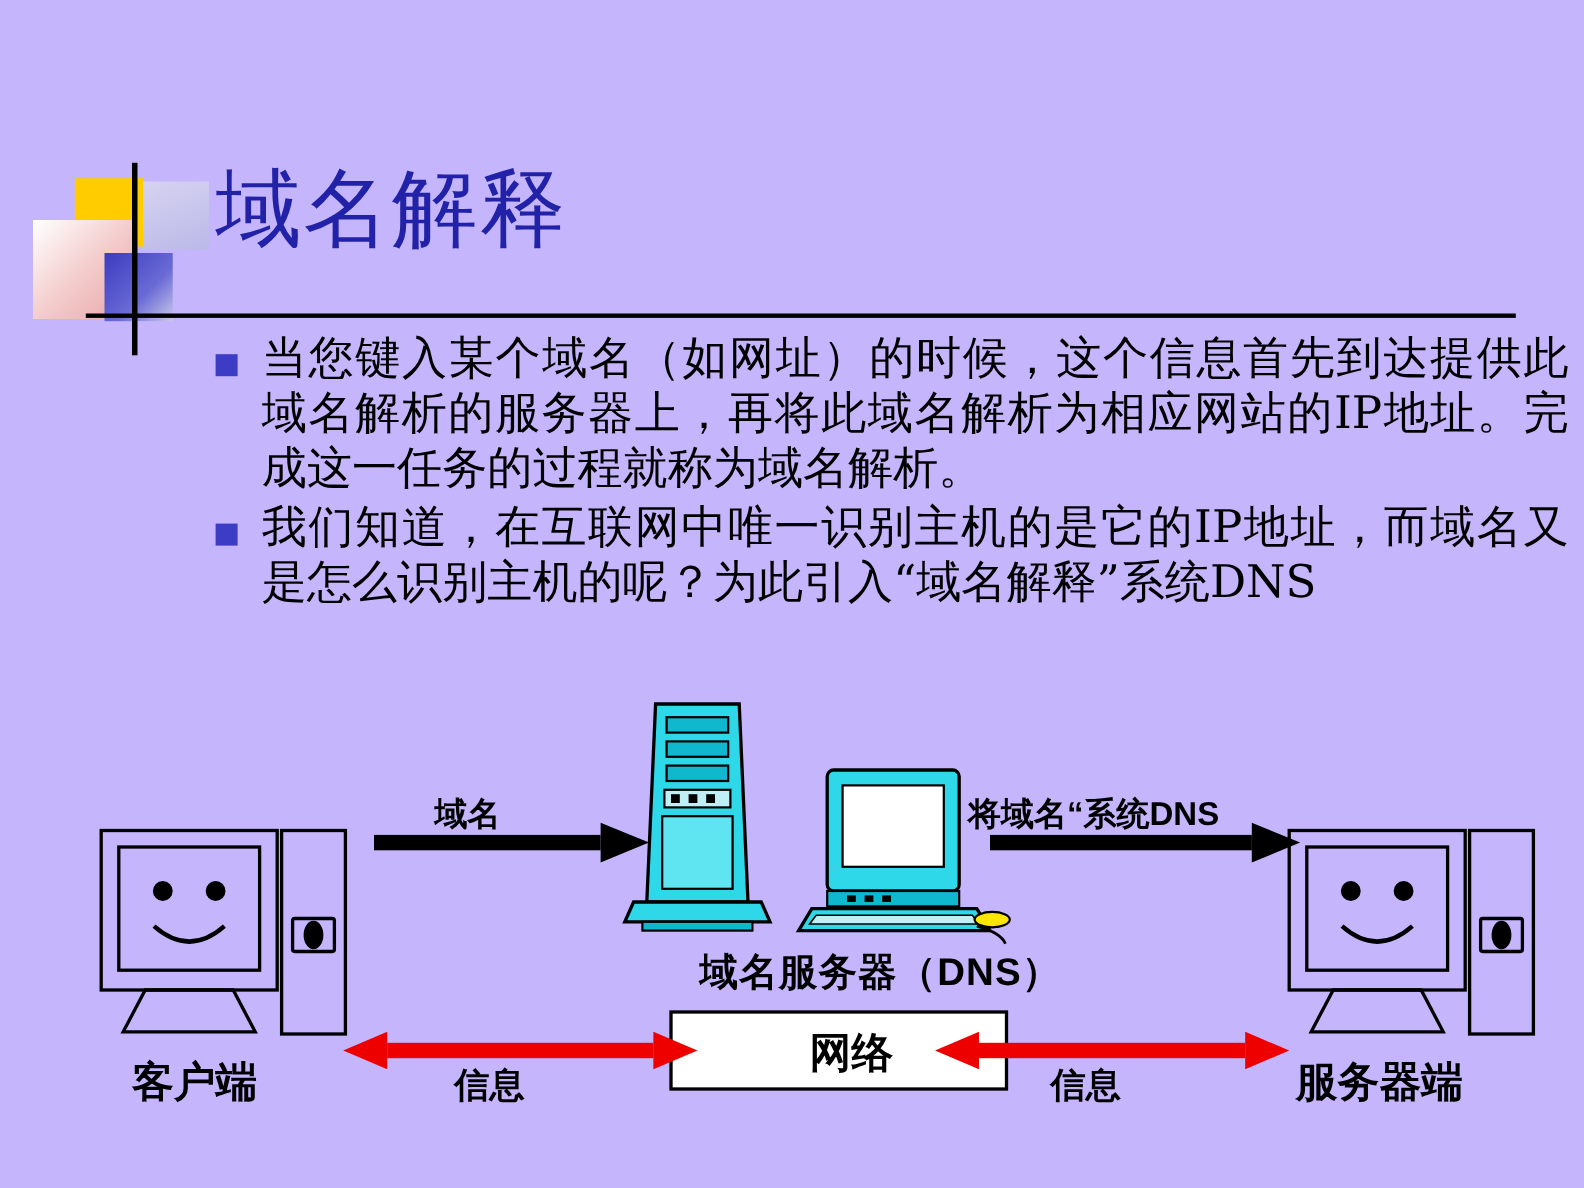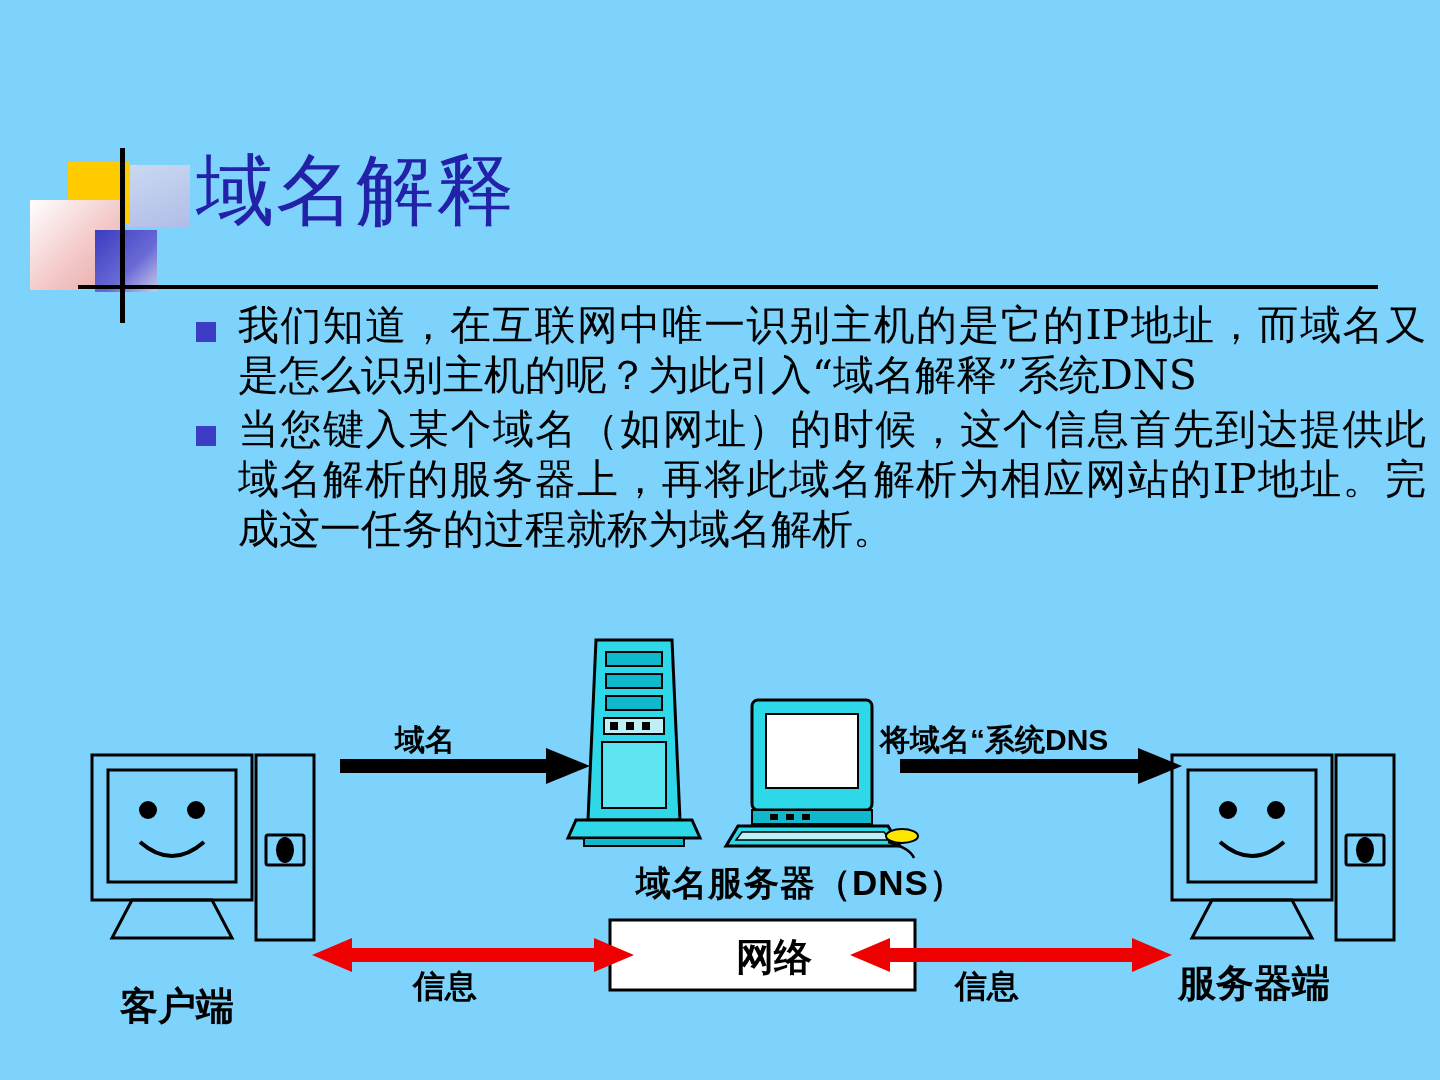--- a/index.html
+++ b/index.html
@@ -7,21 +7,21 @@
     padding: 0;
     background: #ffffff;
   }
   body {
     font-family: "Liberation Sans", sans-serif;
   }
   #slide {
     position: relative;
     width: 1440px;
     height: 1080px;
-    background: #7dd3fc;
+    background: #c4b5fd;
     overflow: hidden;
   }
 
   
   .deco {
     position: absolute;
     left: 0;
     top: 120px;
     width: 220px;
     height: 190px;
@@ -128,21 +128,21 @@
   .label {
     position: absolute;
     font-family: "DejaVu Serif", "Liberation Serif", serif;
     color: #000000;
     white-space: nowrap;
     font-weight: bold;
   }
   .lbl-domainname { left: 395px; top: 100px; font-size: 30px; }
   .lbl-translate  { left: 880px; top: 100px; font-size: 30px; font-family:"Liberation Sans",sans-serif; font-weight:bold; }
   .lbl-dns        { left: 600px; top: 240px; font-size: 35px; font-family:"Liberation Sans",sans-serif; font-weight:bold; letter-spacing:1px;margin-left:36px;}
-  .lbl-client     { left: 120px; top: 338px; font-size: 38px; margin-top: 23px; }
+  .lbl-client     { left: 120px; top: 338px; font-size: 38px; }
   .lbl-server     { left: 1178px; top: 338px; font-size: 38px; }
   .lbl-net        { left: 703px; top: 312px; font-size: 38px; margin-left: 33px; }
   .lbl-info-left  { left: 413px; top: 345px; font-size: 32px; }
   .lbl-info-right { left: 955px; top: 345px; font-size: 32px; }
 
   svg.diagram-svg {
     position: absolute;
     left: 0; top: 0;
     width: 1440px;
     height: 460px;
@@ -160,25 +160,25 @@
     <div class="sq-blue"></div>
     <div class="v-line"></div>
   </div>
   <div class="title-rule"></div>
 
   <div class="slide-title">域名解释</div>
 
   <div class="bullets">
     <div class="bullet-row">
       <div class="bullet-mark"></div>
-      <div class="bullet-text">我们知道，在互联网中唯一识别主机的是它的IP地址，而域名又是怎么识别主机的呢？为此引入“域名解释”系统DNS</div>
+      <div class="bullet-text">当您键入某个域名（如网址）的时候，这个信息首先到达提供此域名解析的服务器上，再将此域名解析为相应网站的IP地址。完成这一任务的过程就称为域名解析。</div>
     </div>
     <div class="bullet-row">
       <div class="bullet-mark"></div>
-      <div class="bullet-text">当您键入某个域名（如网址）的时候，这个信息首先到达提供此域名解析的服务器上，再将此域名解析为相应网站的IP地址。完成这一任务的过程就称为域名解析。</div>
+      <div class="bullet-text">我们知道，在互联网中唯一识别主机的是它的IP地址，而域名又是怎么识别主机的呢？为此引入“域名解释”系统DNS</div>
     </div>
   </div>
 
   <div class="diagram">
     <svg class="diagram-svg" viewBox="0 0 1440 460">
 
       <g fill="none" stroke="#000" stroke-width="3">
         <rect x="92" y="135" width="160" height="145"></rect>
         <rect x="108" y="150" width="128" height="112"></rect>
         <path d="M132 280 L112 318 L232 318 L212 280 Z"></path>

